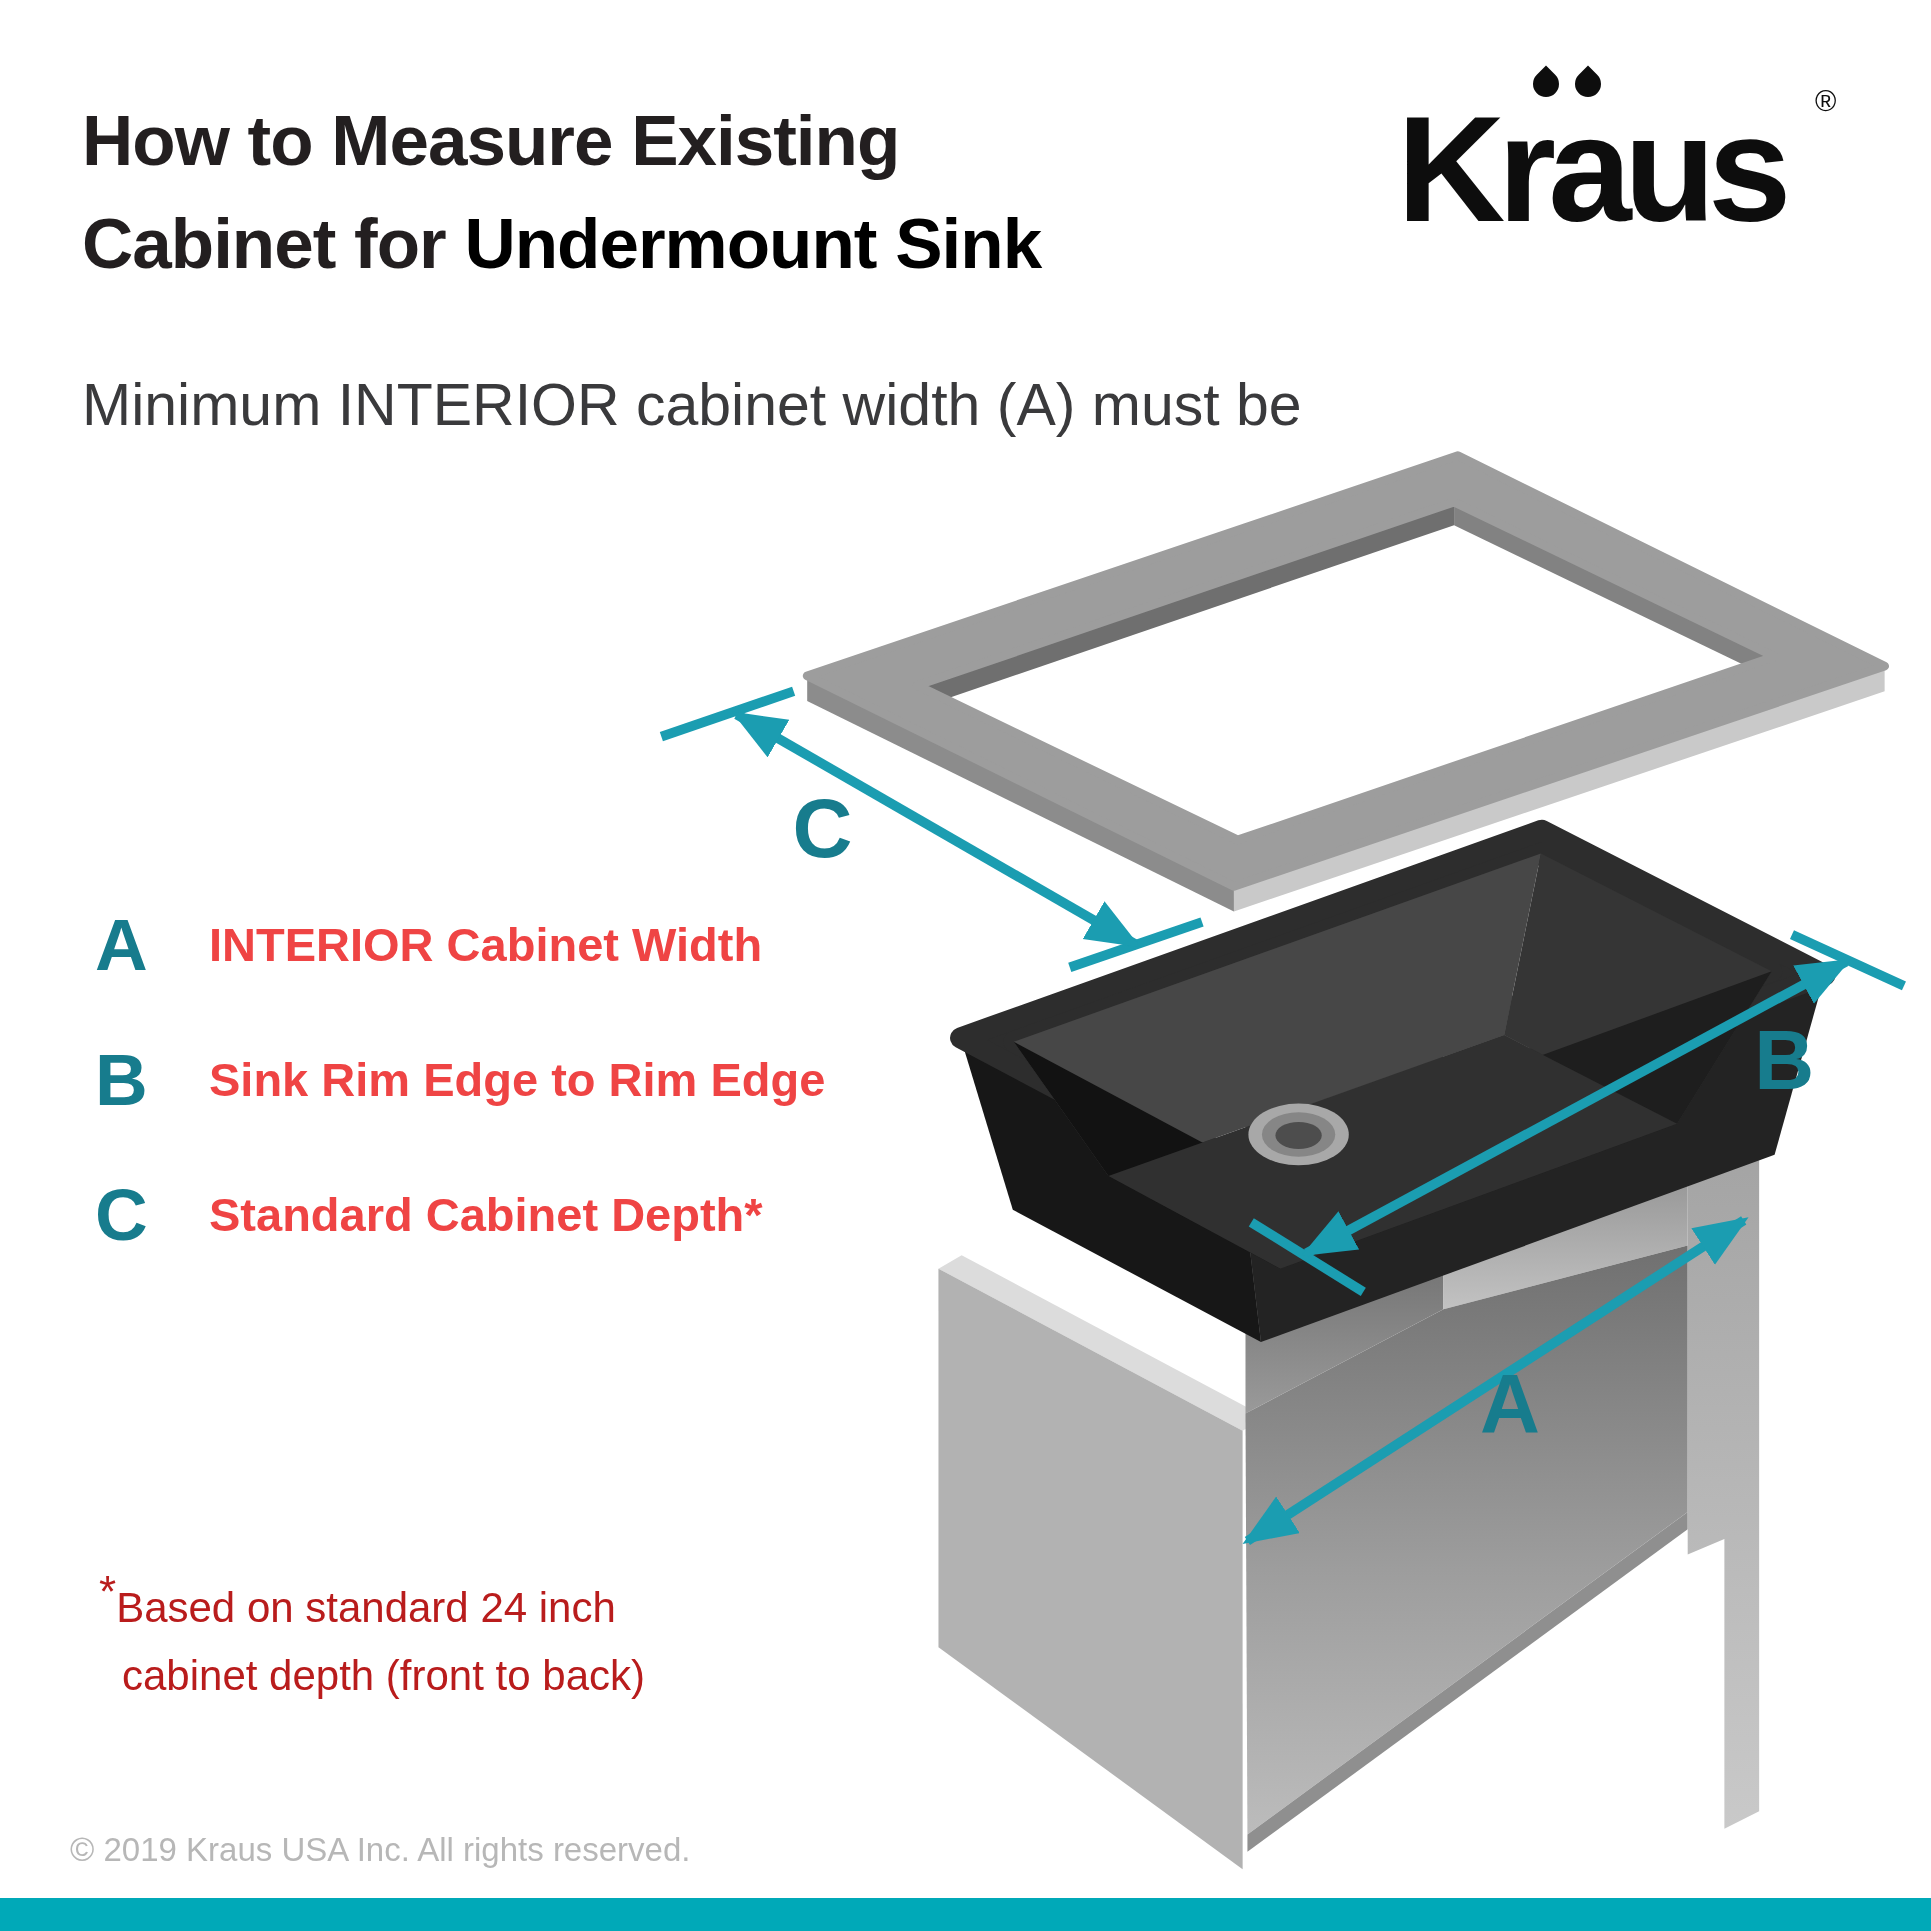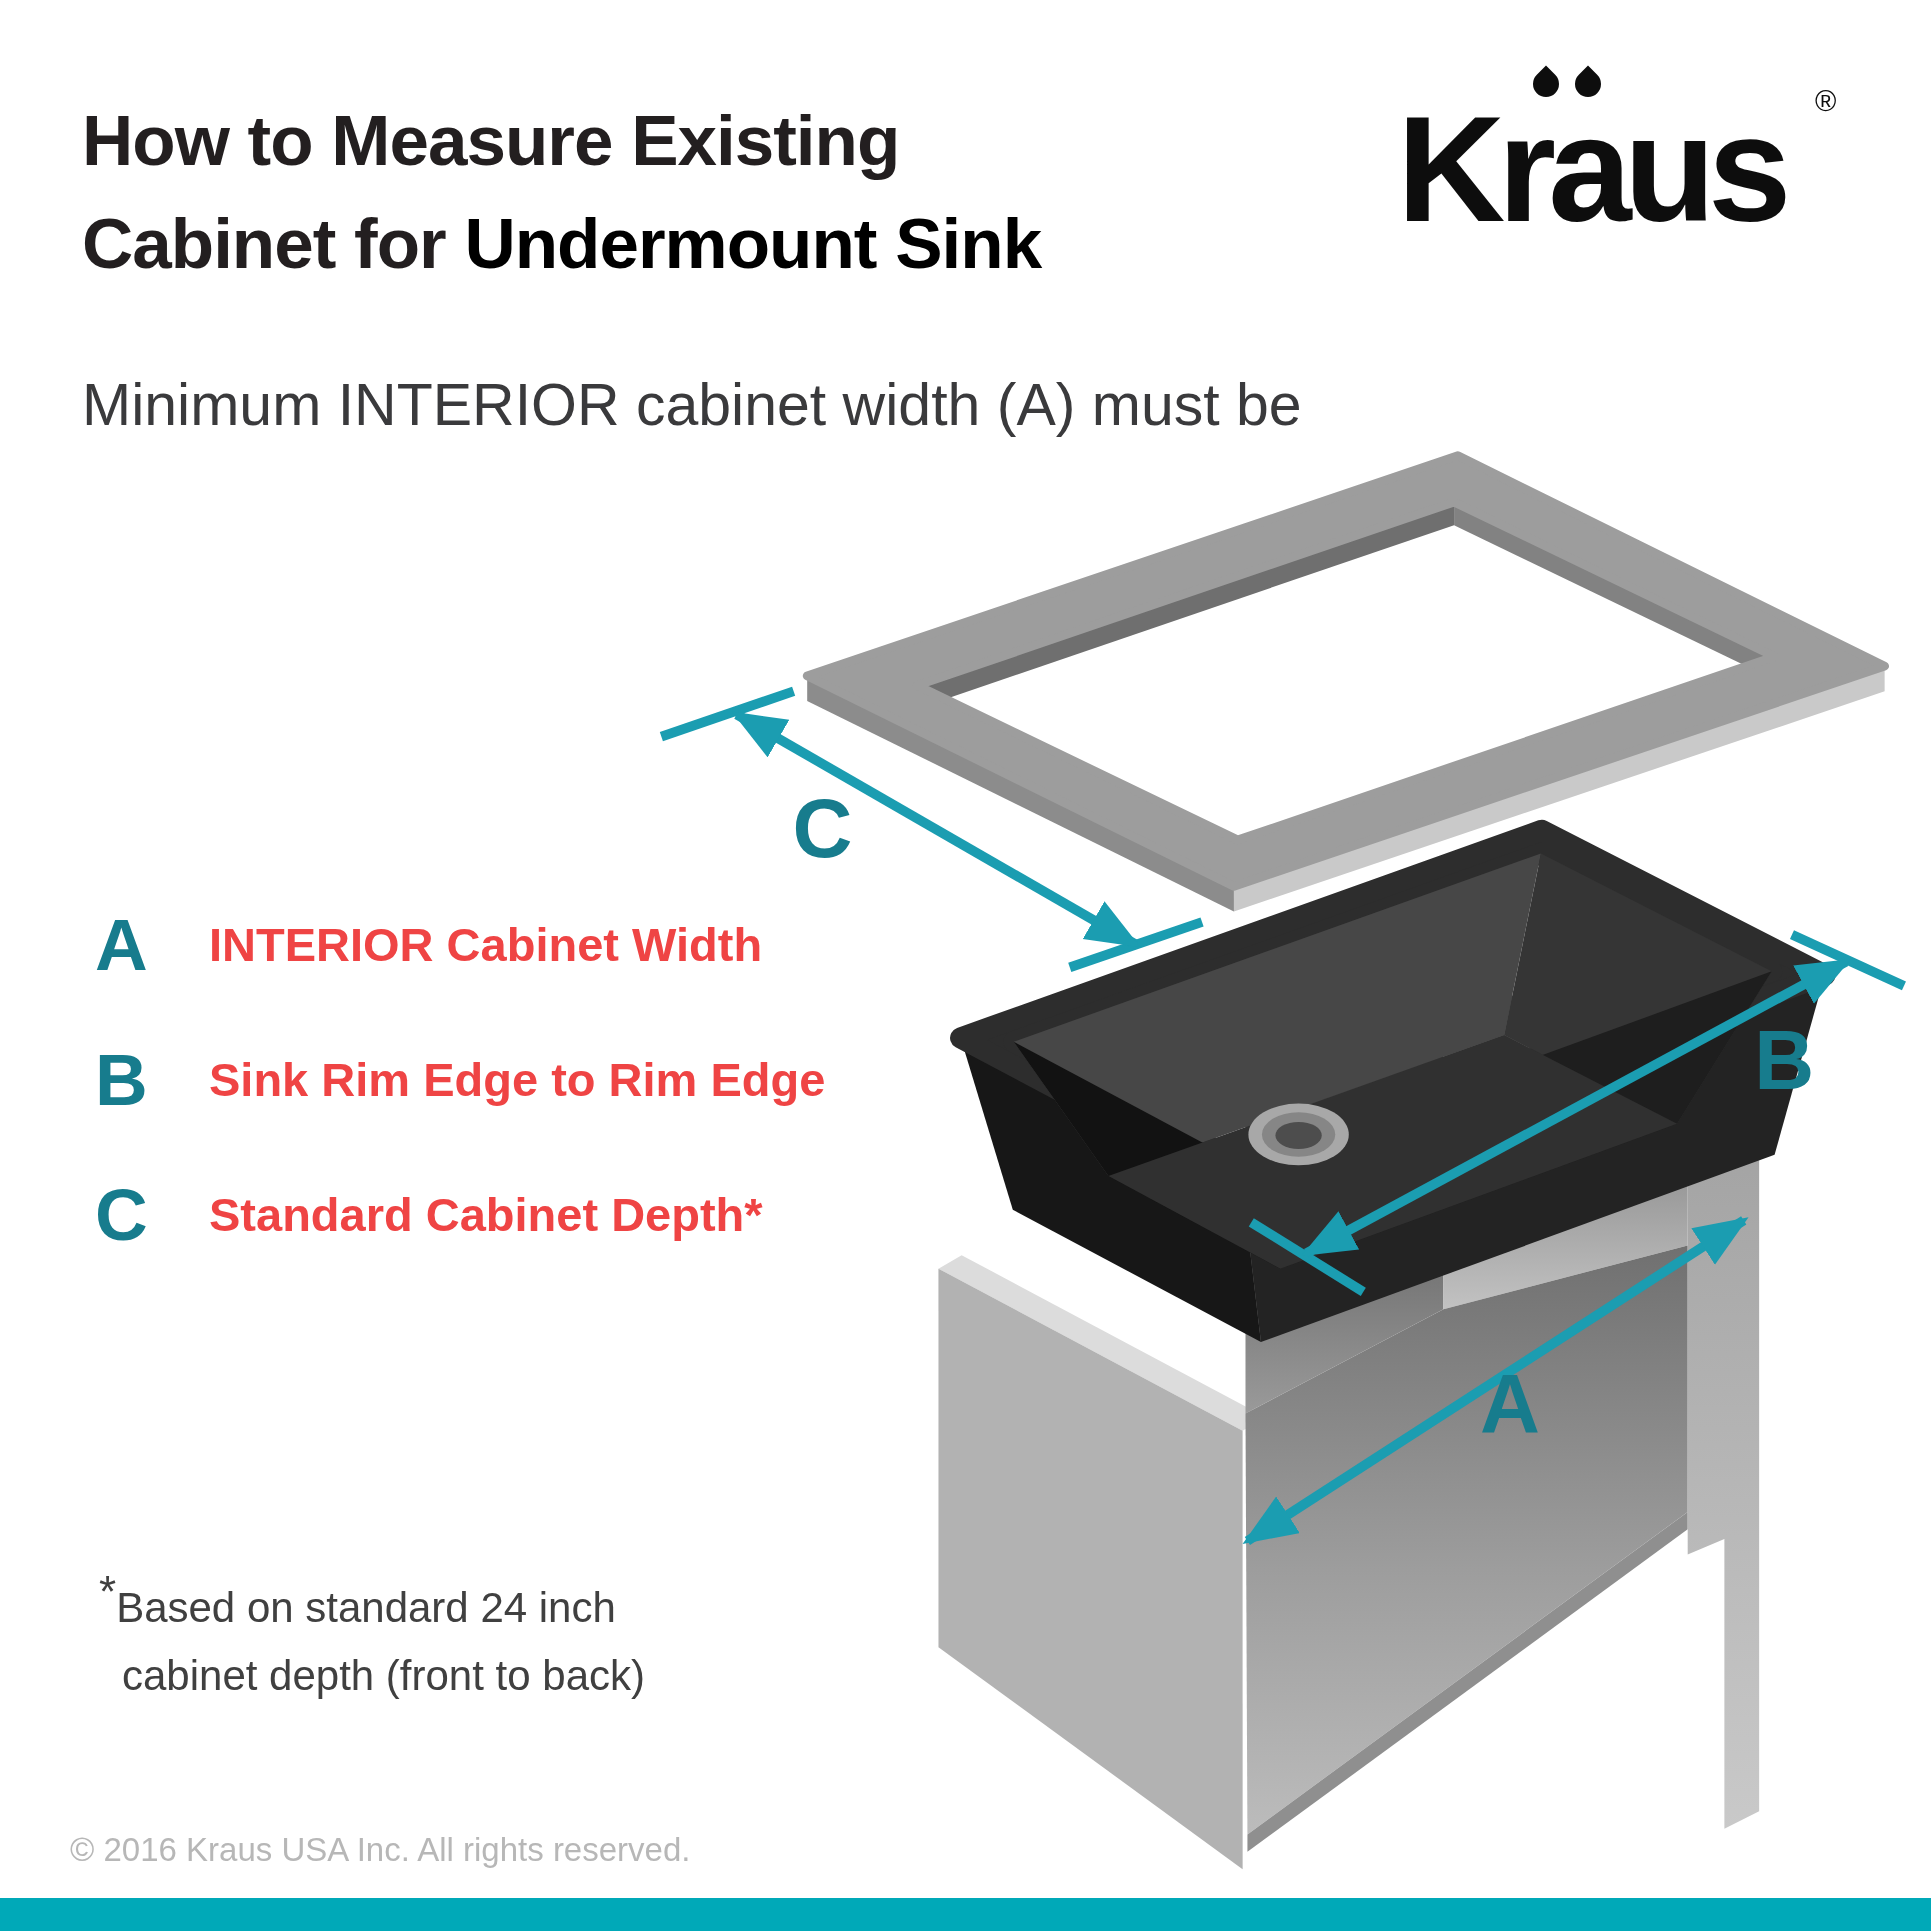--- a/index.html
+++ b/index.html
@@ -17,21 +17,21 @@
   .logo .drop.d2{left:196px;top:15.4px;}
   .logo .reg{position:absolute;left:436px;top:29px;font-size:29px;font-weight:400;color:#0d0d0d;}
   
   .intro{position:absolute;left:82px;top:370px;font-size:59px;line-height:71px;font-weight:400;color:#3a3a3c;}
   
   .legend{position:absolute;left:95px;top:898px;}
   .legend-row{display:flex;align-items:center;height:93px;margin-bottom:42px;}
   .legend-key{width:114px;font-size:73px;font-weight:700;color:#177c8d;}
   .legend-label{font-size:47px;font-weight:700;color:#ef4444;letter-spacing:0px;}
   
-  .footnote{position:absolute;left:99px;top:1558px;font-size:42px;line-height:68px;color:#404040;}
+  .footnote{position:absolute;left:99px;top:1558px;font-size:42px;line-height:68px;color:#b91c1c;}
   .footnote .star{font-size:44px;vertical-align:15.4px;}
   .footnote .l2{padding-left:23px;text-align:center;}
   
   .copyright{position:absolute;left:70px;top:1831px;font-size:33px;color:#b7b7b7;}
   .bottom-bar{position:absolute;left:0;bottom:0;width:1931px;height:33px;background:#00a9b8;}
   
   .diagram{position:absolute;left:0;top:0;width:1931px;height:1931px;}
   .dim-label{font-family:"Liberation Sans",sans-serif;font-size:86px;font-weight:700;fill:#177c8d;}
 </style>
 </head>
@@ -142,15 +142,15 @@
     <span class="legend-key">C</span>
     <span class="legend-label">Standard Cabinet Depth*</span>
   </div>
 </div>
 
 <div class="footnote">
   <div><span class="star">*</span><span>Based on standard 24 inch</span></div>
   <div class="l2">cabinet depth (front to back)</div>
 </div>
 
-<div class="copyright">© 2016 Kraus USA Inc. All rights reserved.</div>
+<div class="copyright">© 2019 Kraus USA Inc. All rights reserved.</div>
 <div class="bottom-bar"></div>
 
 
 </body></html>

